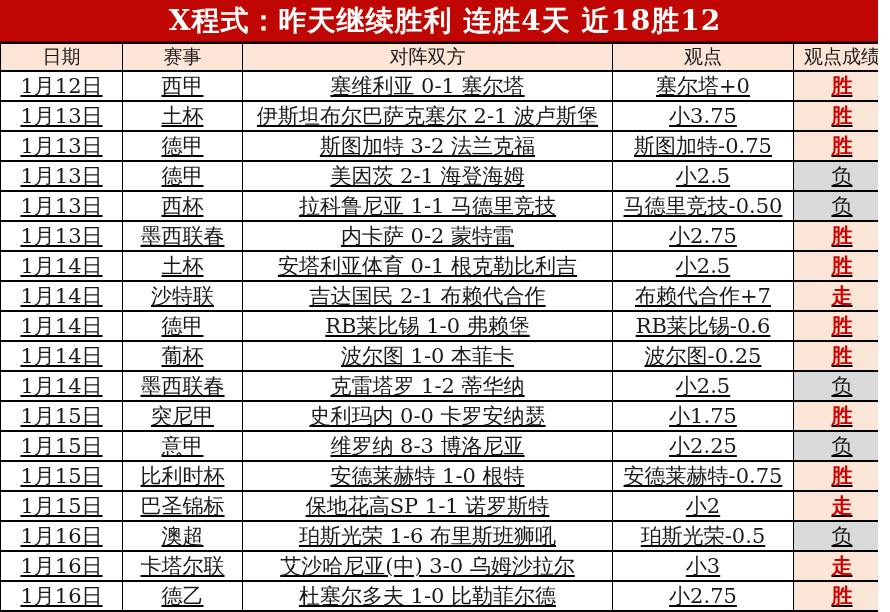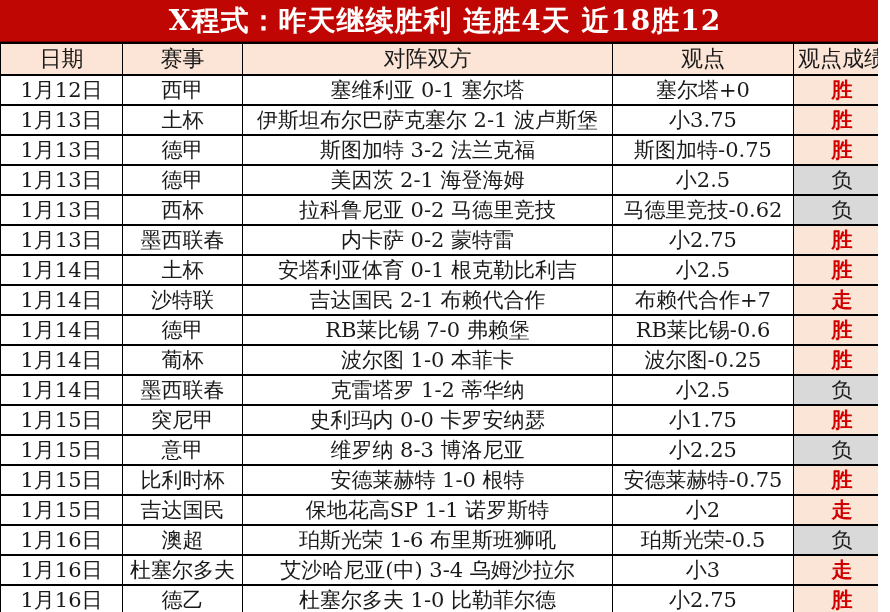--- a/index.html
+++ b/index.html
@@ -39,23 +39,23 @@
     white-space:nowrap;
     overflow:hidden;
     font-size:21px;
     color:#1a1a1a;
     font-weight:normal;
     box-sizing:border-box;
   }
   table.record thead th{
     background:var(--header-bg,#fce4d6);
     height:25px;
-    font-size:22px;
-  }
-  table.record tbody tr{height:25.9px;}
+    font-size:19px;
+  }
+  table.record tbody tr{height:25.9px;text-decoration:underline;}
   td.result-cell.win, td.result-cell.push{
     background:var(--win-bg,#fbe5d6);
     color:var(--win-text,#d00000);
     font-weight:bold;
   }
   td.result-cell.lose{
     background:var(--lose-bg,#d9d9d9);
     color:var(--lose-text,#1a1a1a);
     font-weight:normal;
   }
@@ -111,22 +111,22 @@
         <tr>
       <td>1月13日</td>
       <td>德甲</td>
       <td>美因茨 2-1 海登海姆</td>
       <td>小2.5</td>
       <td class="result-cell lose">负</td>
     </tr>
         <tr>
       <td>1月13日</td>
       <td>西杯</td>
-      <td>拉科鲁尼亚 0-2 马德里竞技</td>
-      <td>马德里竞技-0.62</td>
+      <td>拉科鲁尼亚 1-1 马德里竞技</td>
+      <td>马德里竞技-0.50</td>
       <td class="result-cell lose">负</td>
     </tr>
         <tr>
       <td>1月13日</td>
       <td>墨西联春</td>
       <td>内卡萨 0-2 蒙特雷</td>
       <td>小2.75</td>
       <td class="result-cell win">胜</td>
     </tr>
         <tr>
@@ -139,21 +139,21 @@
         <tr>
       <td>1月14日</td>
       <td>沙特联</td>
       <td>吉达国民 2-1 布赖代合作</td>
       <td>布赖代合作+7</td>
       <td class="result-cell push">走</td>
     </tr>
         <tr>
       <td>1月14日</td>
       <td>德甲</td>
-      <td>RB莱比锡 7-0 弗赖堡</td>
+      <td>RB莱比锡 1-0 弗赖堡</td>
       <td>RB莱比锡-0.6</td>
       <td class="result-cell win">胜</td>
     </tr>
         <tr>
       <td>1月14日</td>
       <td>葡杯</td>
       <td>波尔图 1-0 本菲卡</td>
       <td>波尔图-0.25</td>
       <td class="result-cell win">胜</td>
     </tr>
@@ -180,36 +180,36 @@
     </tr>
         <tr>
       <td>1月15日</td>
       <td>比利时杯</td>
       <td>安德莱赫特 1-0 根特</td>
       <td>安德莱赫特-0.75</td>
       <td class="result-cell win">胜</td>
     </tr>
         <tr>
       <td>1月15日</td>
-      <td>吉达国民</td>
+      <td>巴圣锦标</td>
       <td>保地花高SP 1-1 诺罗斯特</td>
       <td>小2</td>
       <td class="result-cell push">走</td>
     </tr>
         <tr>
       <td>1月16日</td>
       <td>澳超</td>
       <td>珀斯光荣 1-6 布里斯班狮吼</td>
       <td>珀斯光荣-0.5</td>
       <td class="result-cell lose">负</td>
     </tr>
         <tr>
       <td>1月16日</td>
-      <td>杜塞尔多夫</td>
-      <td>艾沙哈尼亚(中) 3-4 乌姆沙拉尔</td>
+      <td>卡塔尔联</td>
+      <td>艾沙哈尼亚(中) 3-0 乌姆沙拉尔</td>
       <td>小3</td>
       <td class="result-cell push">走</td>
     </tr>
         <tr>
       <td>1月16日</td>
       <td>德乙</td>
       <td>杜塞尔多夫 1-0 比勒菲尔德</td>
       <td>小2.75</td>
       <td class="result-cell win">胜</td>
     </tr>

